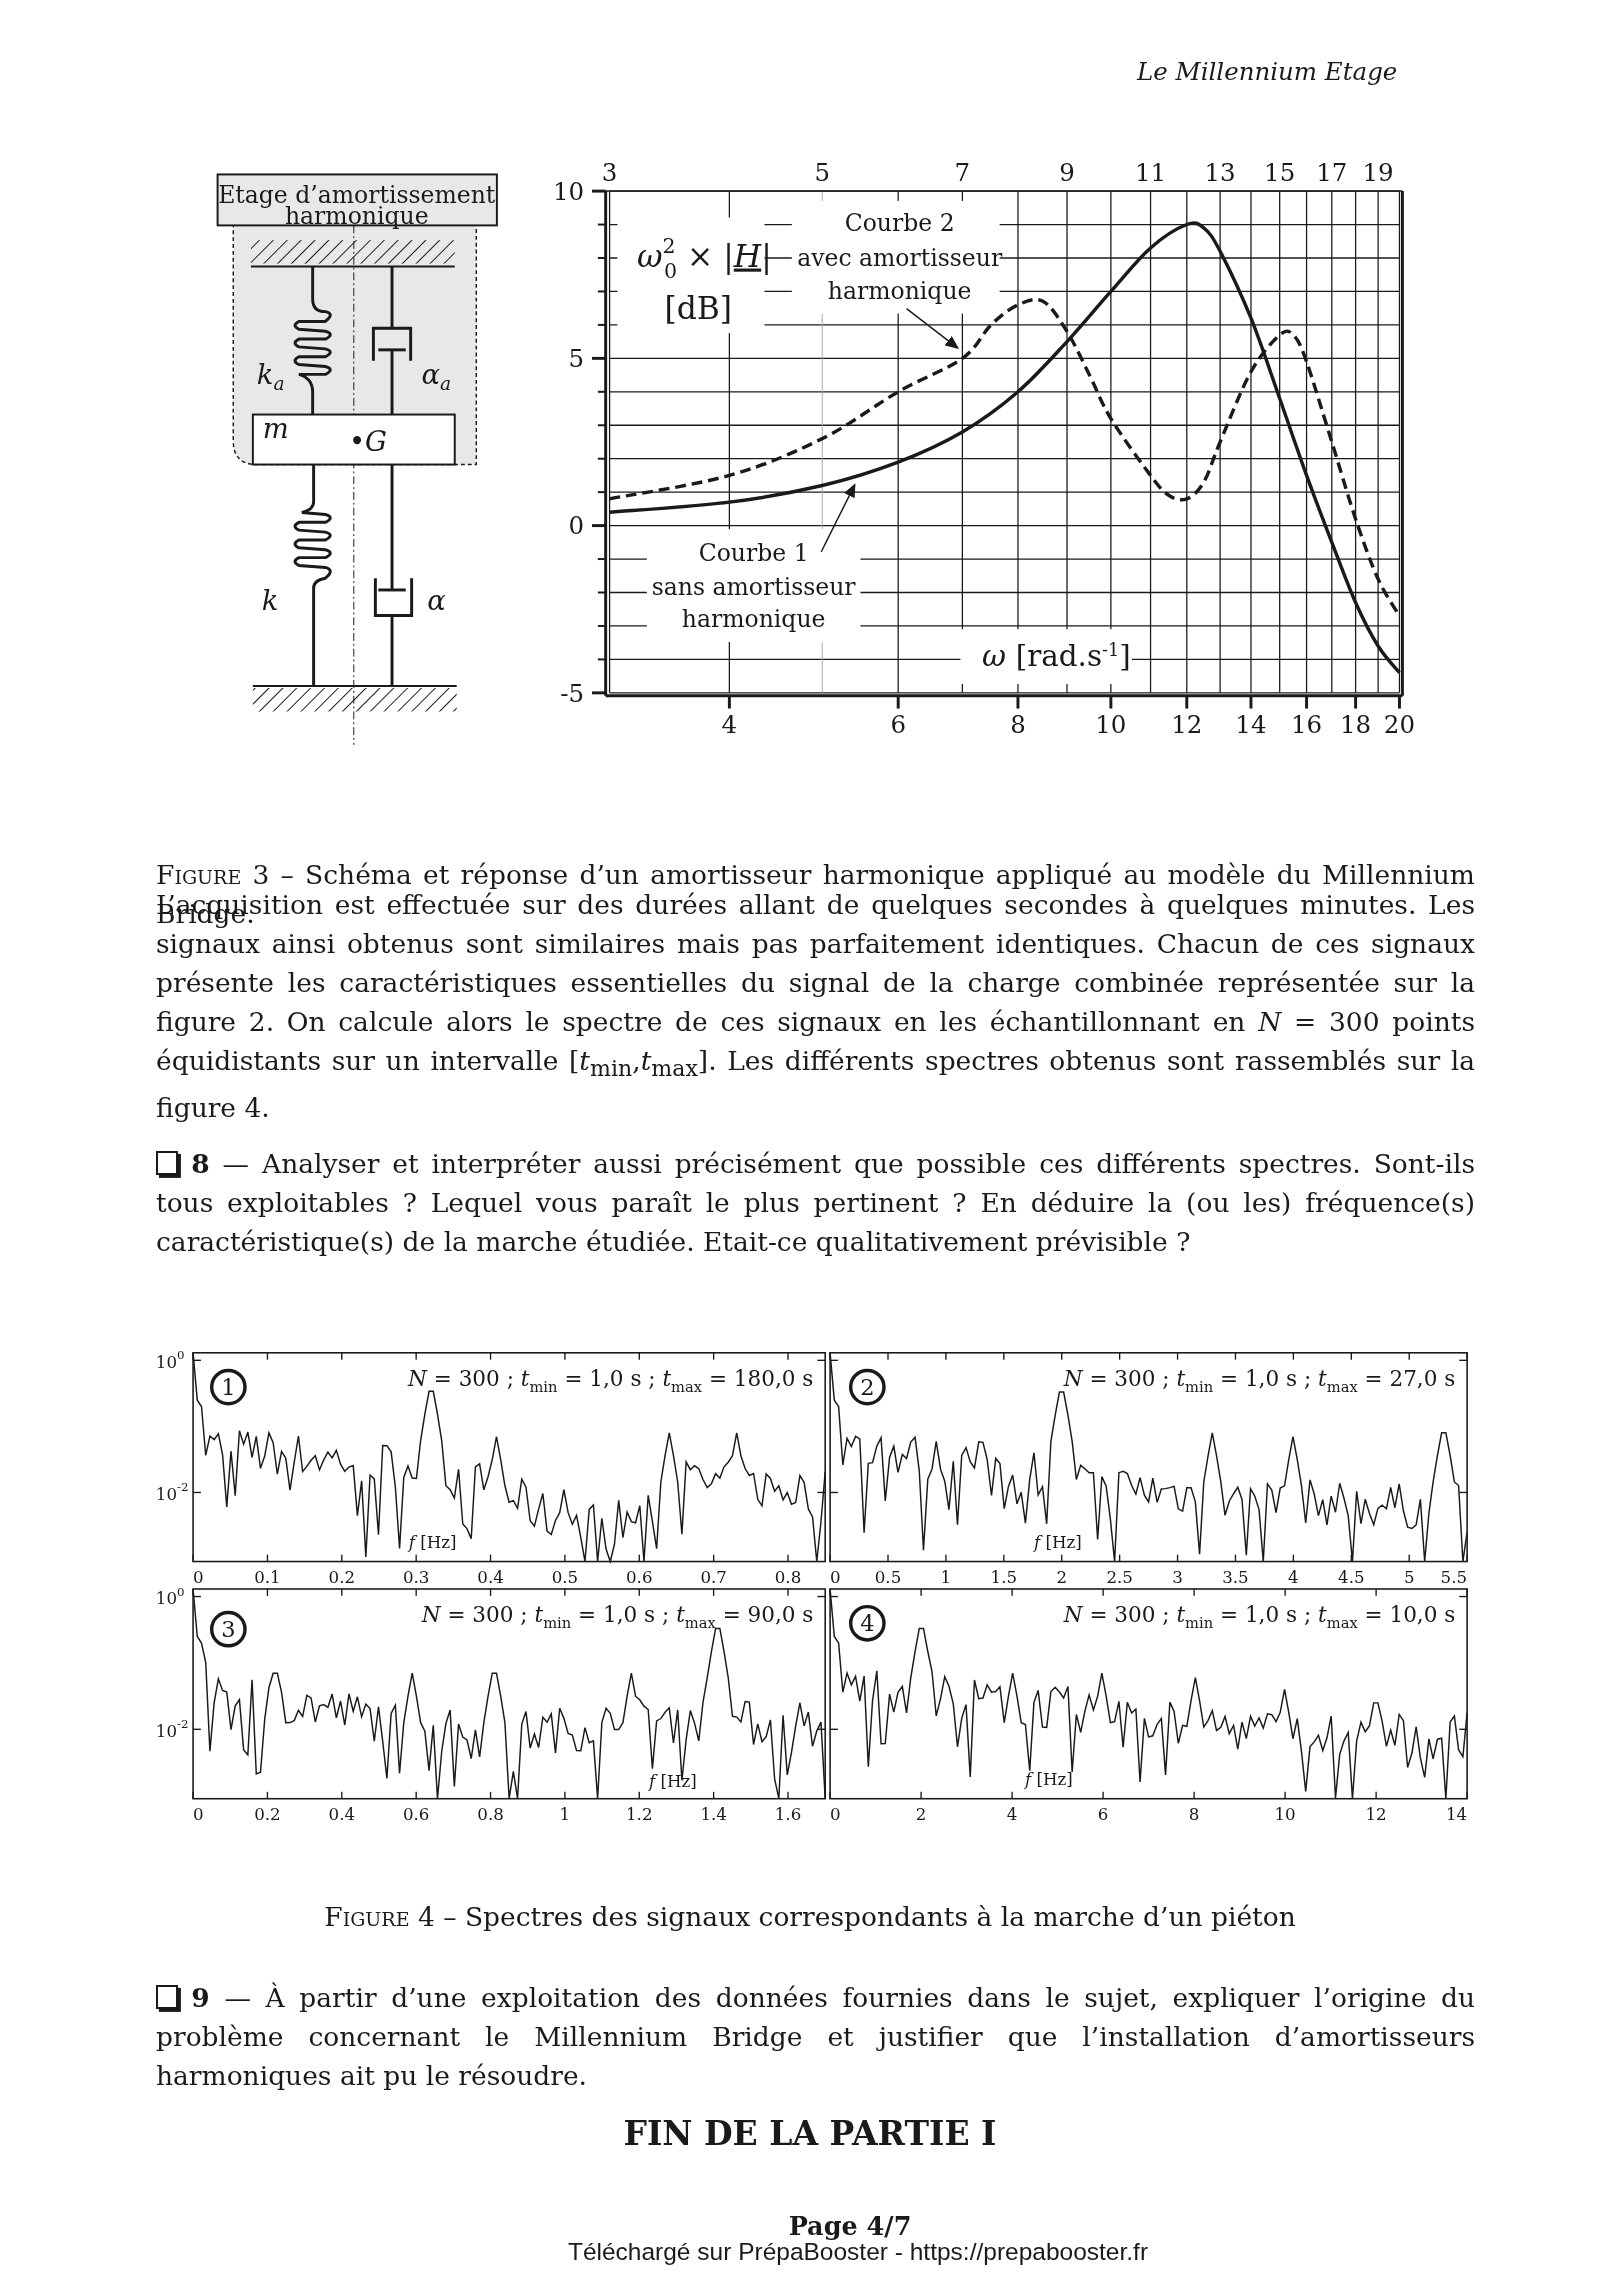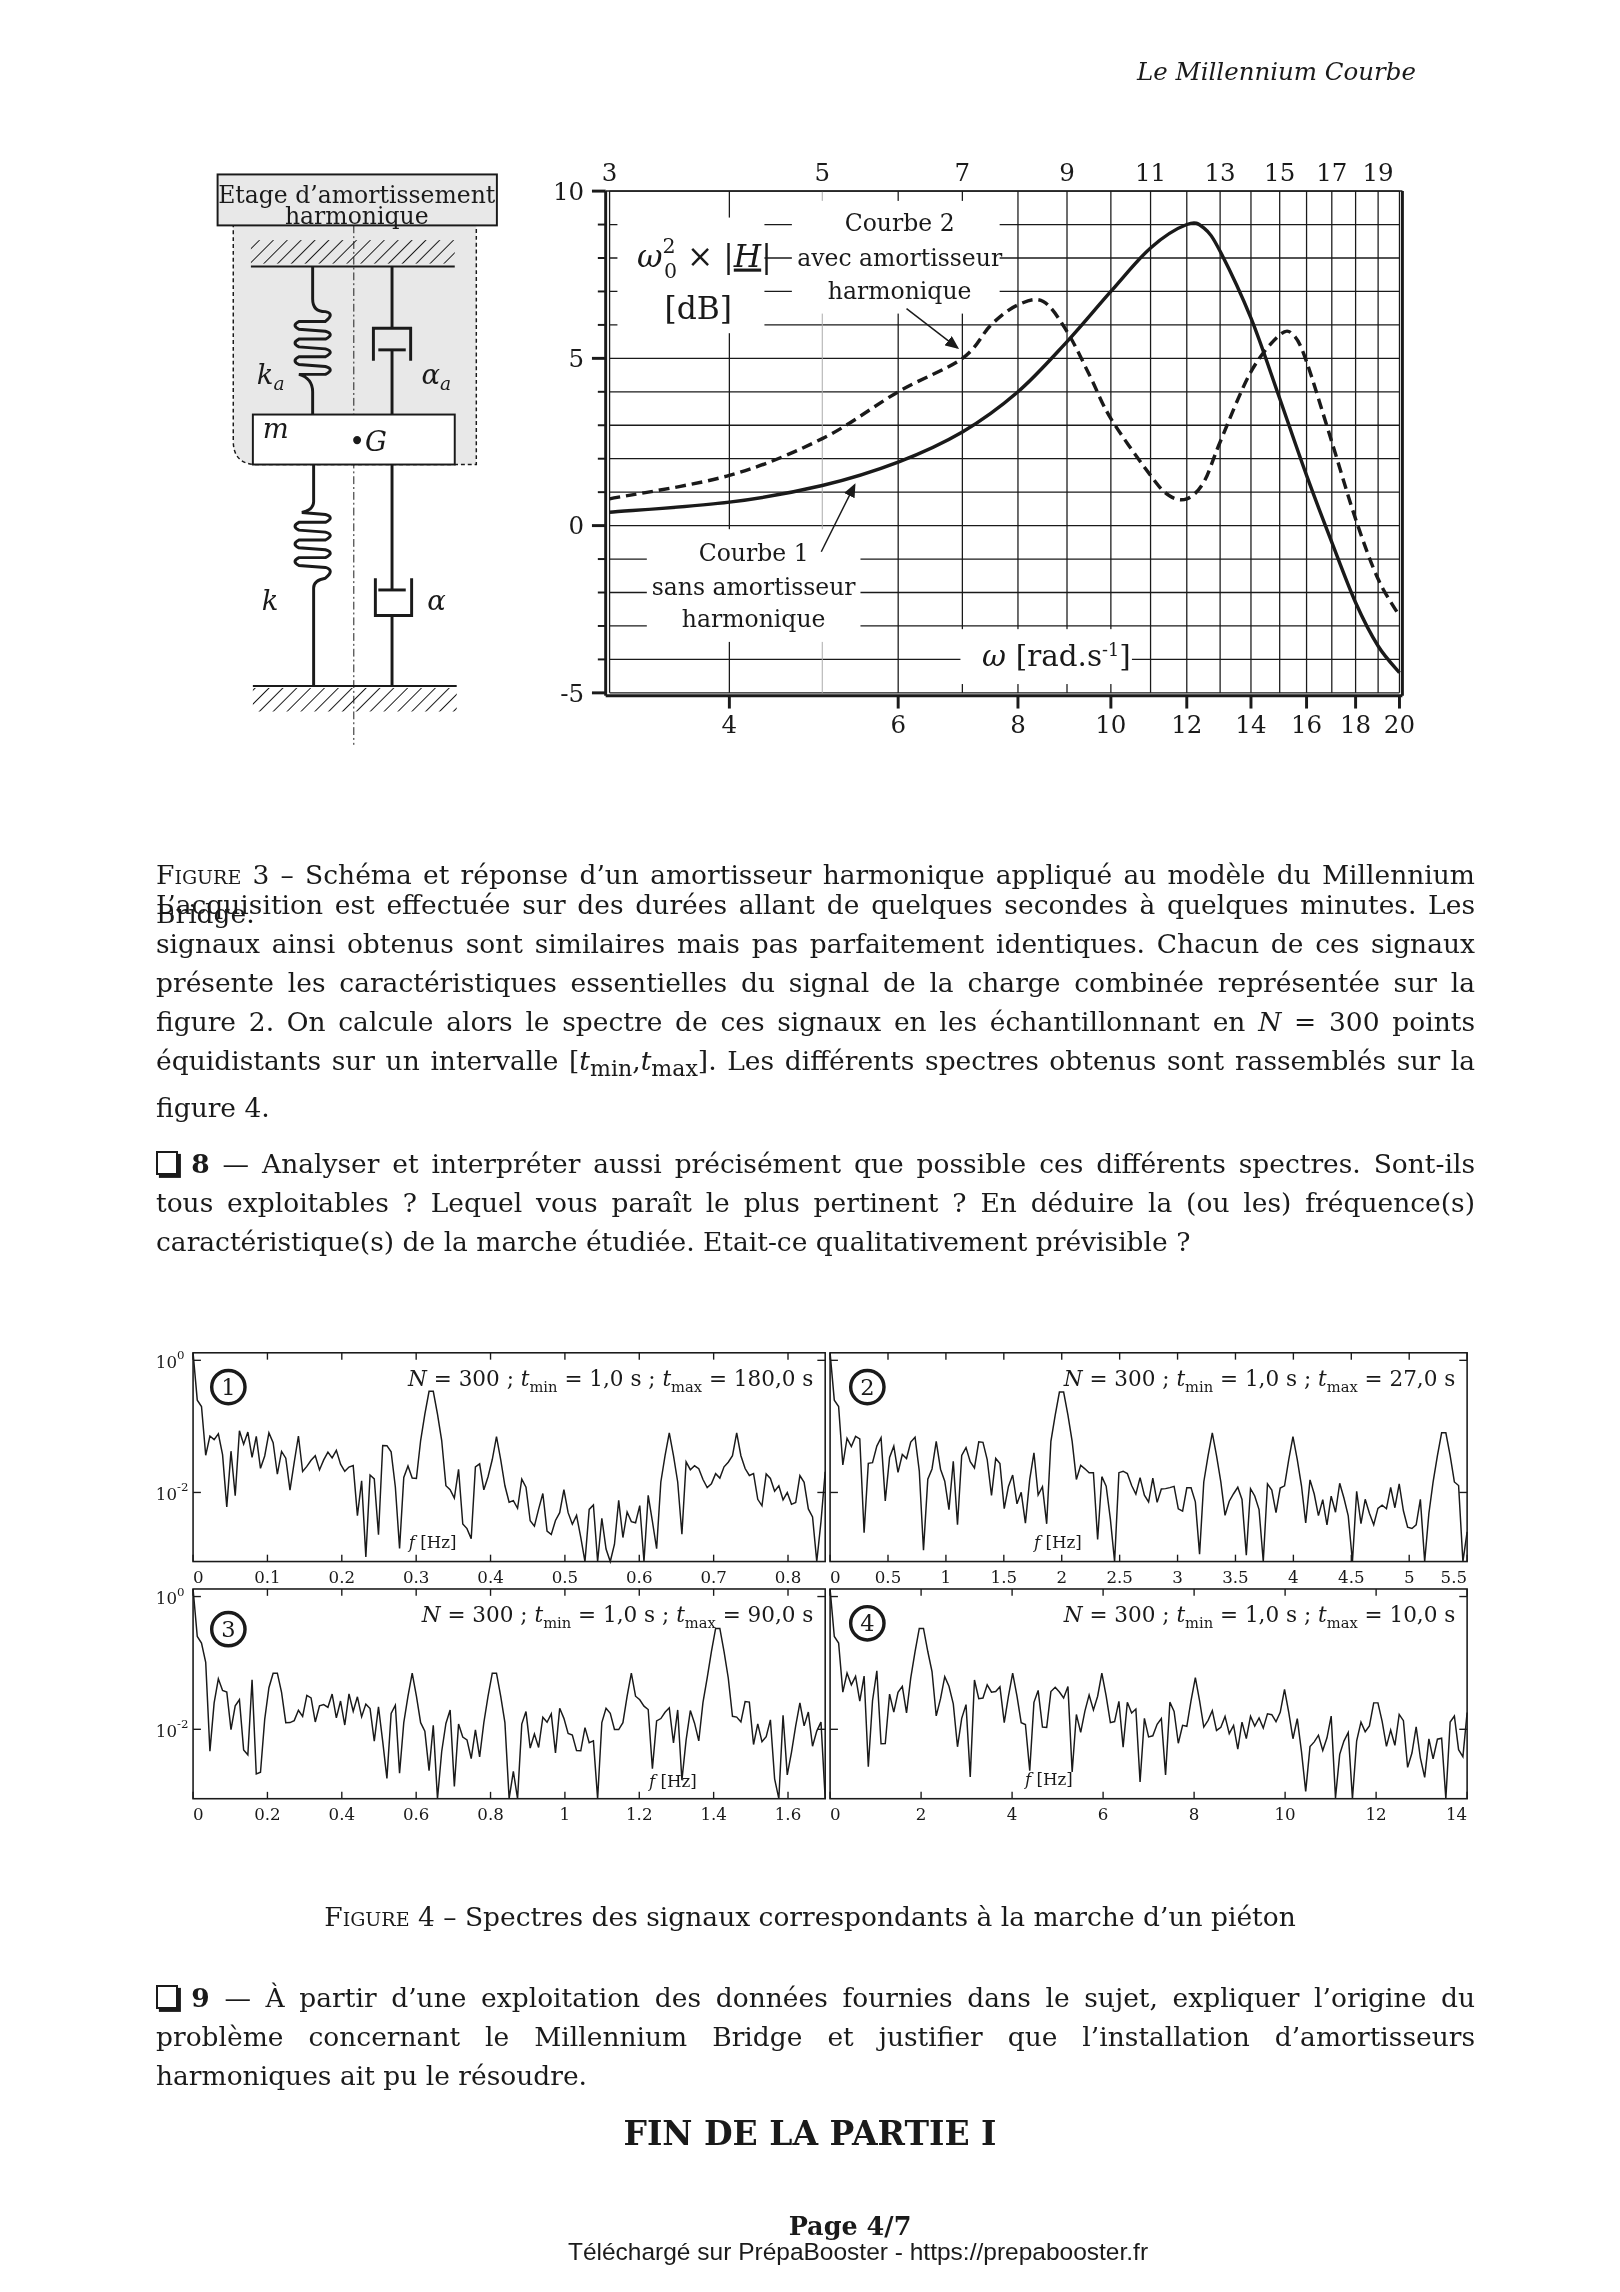--- a/index.html
+++ b/index.html
@@ -14,21 +14,21 @@
   .qnum { font-weight:bold; }
   .center { position:absolute; left:0; width:1620px; text-align:center; }
   .fin { font-weight:bold; font-size:33px; }
   .pagenum { font-size:25.5px; font-weight:bold; }
   .dl { font-family:"Liberation Sans","DejaVu Sans",sans-serif; font-size:24.5px;padding-left:48px; }
   svg text { font-family:"DejaVu Serif","Liberation Serif",serif; fill:#1a1a1a; }
 </style>
 </head>
 <body>
 
-<div class="abs header">Le Millennium Courbe</div>
+<div class="abs header">Le Millennium Etage</div>
 
 <svg class="svgfig" width="1620" height="784" viewBox="0 0 1653 800">
   <defs>
     <pattern id="hatch" width="10" height="10" patternUnits="userSpaceOnUse" patternTransform="rotate(45)">
       <line x1="0" y1="0" x2="0" y2="10" stroke="#1a1a1a" stroke-width="2"></line>
     </pattern>
     <marker id="arrowhead" markerWidth="14" markerHeight="12" refX="12" refY="6" orient="auto" markerUnits="userSpaceOnUse">
       <path d="M0,0 L14,6 L0,12 z" fill="#1a1a1a"></path>
     </marker>
   </defs>

